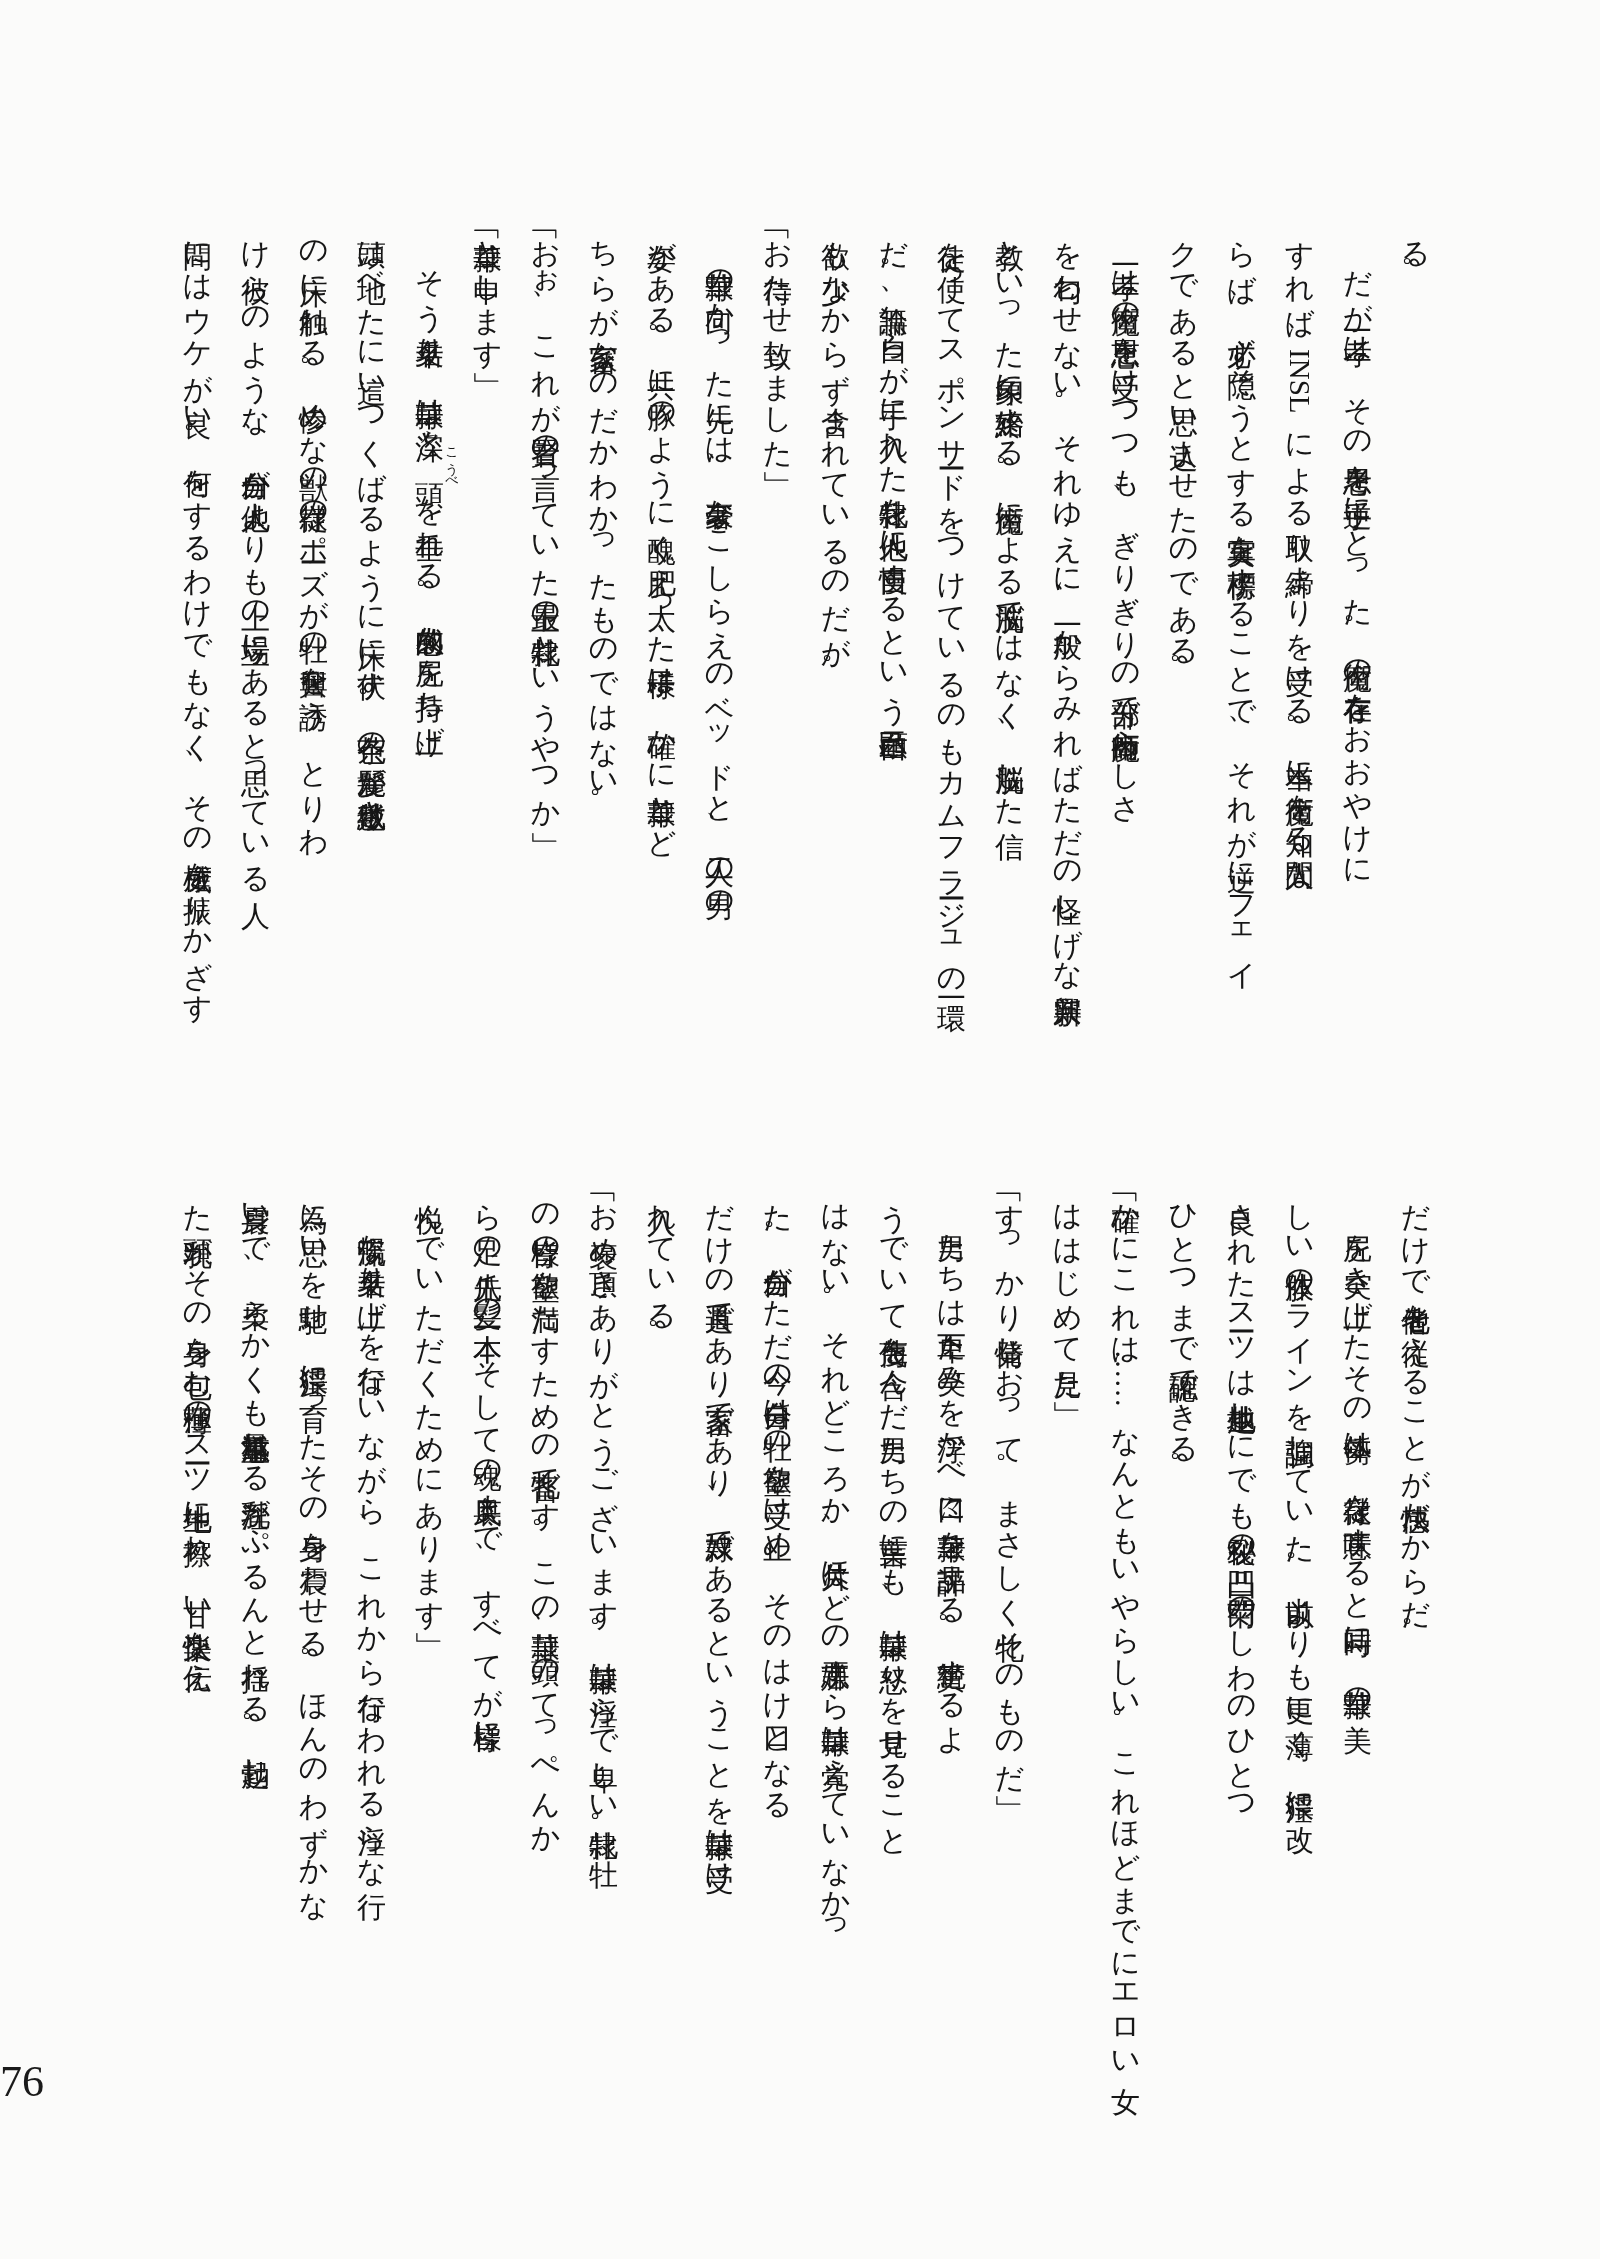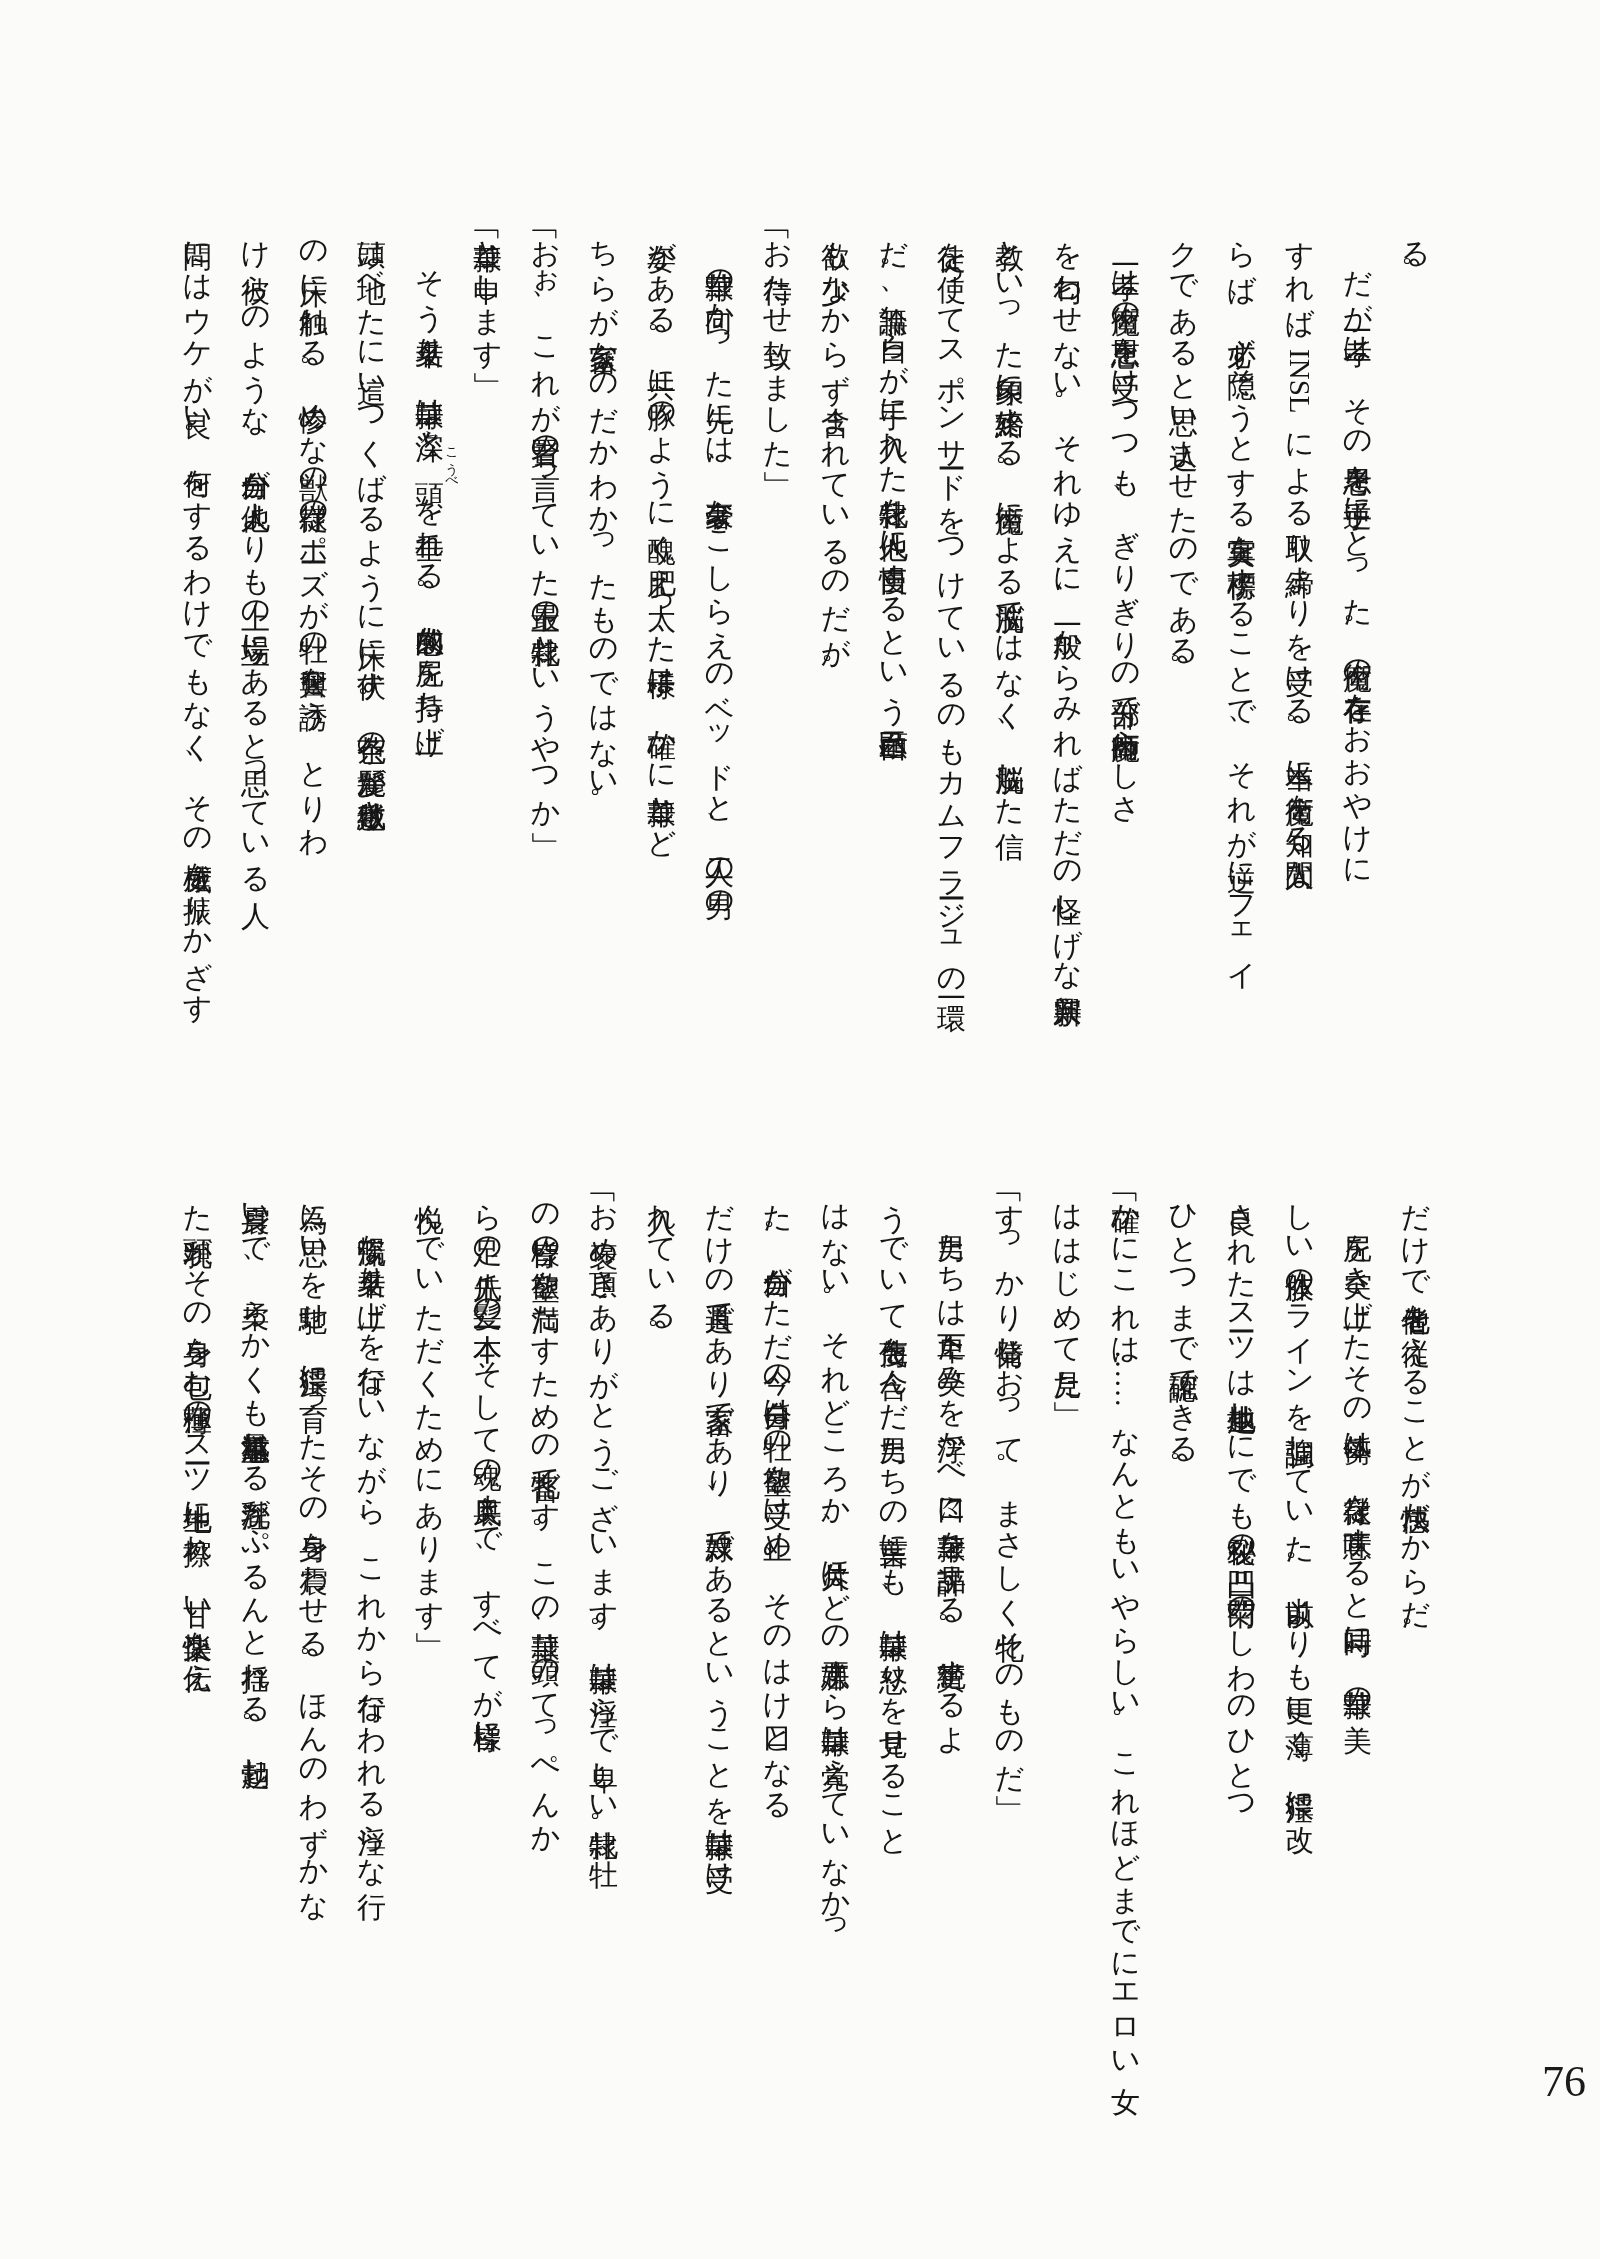--- a/index.html
+++ b/index.html
@@ -34,21 +34,21 @@
   #block-lower { top: 1184px; }
   ruby rt {
     font-size: 13px;
     letter-spacing: 0;
   }
   .page-number {
     position: absolute;
     left: 0;
     right: 14px;
     top: 2056px;
-    text-align: right;
+    text-align: left;
     font-size: 44px;
     color: #1a1a1a;
   }
 </style>
 </head>
 <body style="background: rgb(251, 251, 250);">
 
 <div id="block-upper" class="vblock" style="color: rgb(22, 22, 22);">
     <p>る。</p>
     <p>　だが一孝は、その思考を逆手にとった。魔術の存在をおおやけに</p>

